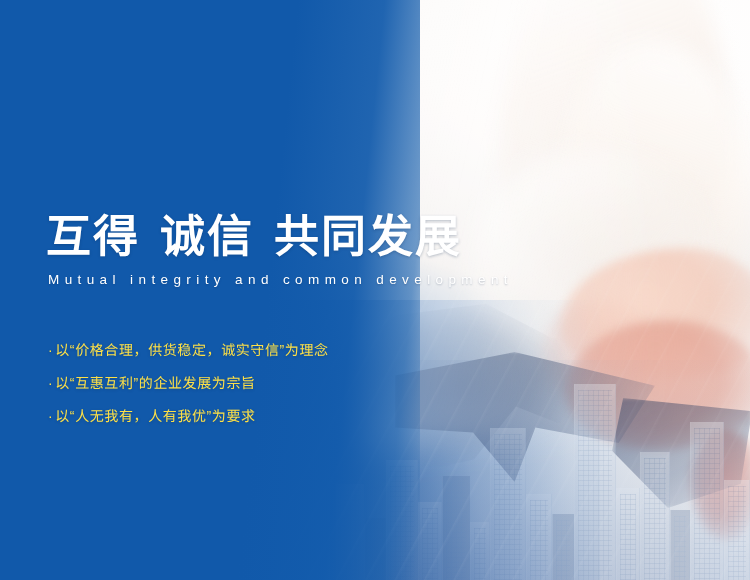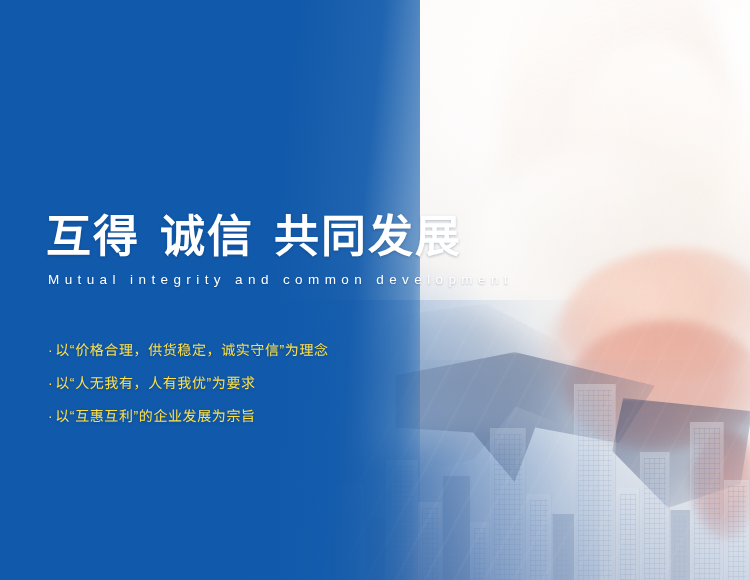--- a/index.html
+++ b/index.html
@@ -310,18 +310,18 @@
   <div class="content">
 
     <div class="headline">
       <span>互得</span><span class="gap"></span><span>诚信</span><span class="gap"></span><span>共同发展</span>
     </div>
 
     <div class="subhead">Mutual integrity and common development</div>
 
     <ul class="bullets">
       <li><span class="dot">·</span><span>以“价格合理，供货稳定，诚实守信”为理念</span></li>
+      <li><span class="dot">·</span><span>以“互惠互利”的企业发展为宗旨</span></li>
       <li><span class="dot">·</span><span>以“人无我有，人有我优”为要求</span></li>
-      <li><span class="dot">·</span><span>以“互惠互利”的企业发展为宗旨</span></li>
     </ul>
 
   </div>
 </div>
 
 </body></html>

